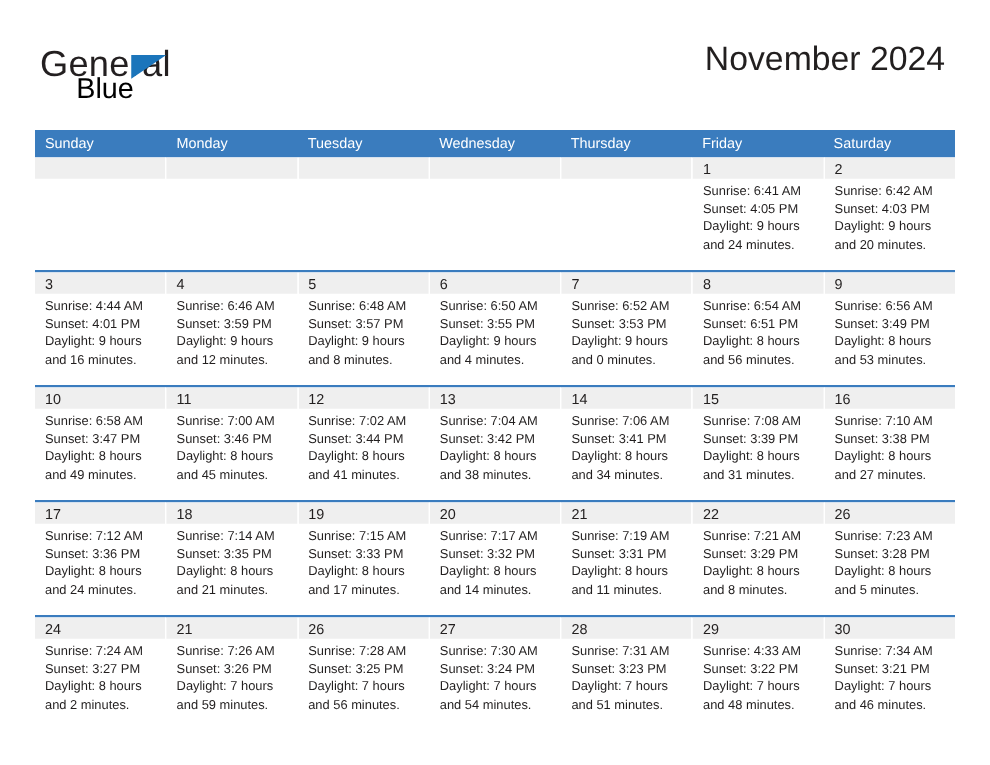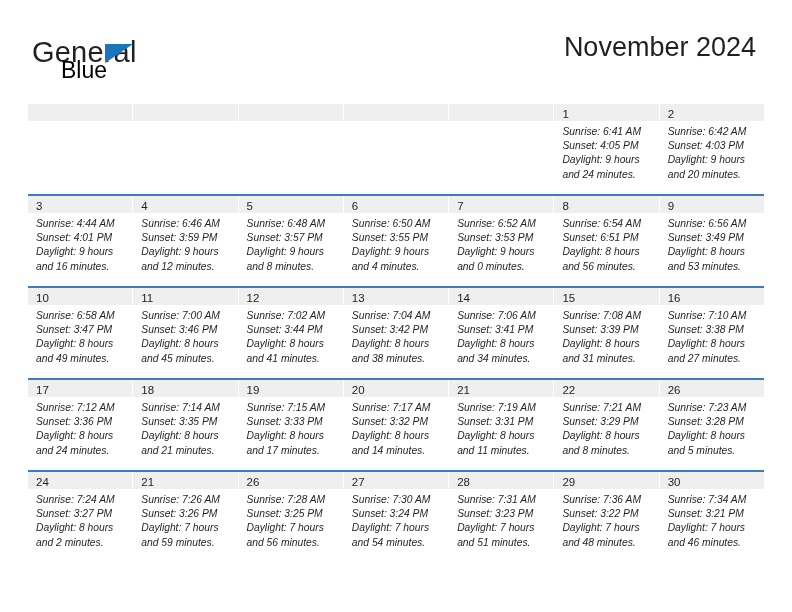--- a/index.html
+++ b/index.html
@@ -134,21 +134,20 @@
     box-sizing: border-box;
     padding: 0 0 0 8px;
   }
   .day-num {
     font-size: 11.5px;
     line-height: 17px;
     color: #221f1f;
   }
   .day-info {
     padding: 4px 5px 0 8px;
-    font-style: italic;
   }
   .day-info div {
     font-size: 10.3px;
     line-height: 14.2px;
     color: #221f1f;
     white-space: nowrap;
   }
   .day-cell.empty .day-strip {
     background: #efefef;
   }
@@ -167,20 +166,29 @@
     </div>
 
     <div class="title-block">
       <div class="cal-title">November 2024</div>
     </div>
 
   </div>
 
   <div class="calendar">
 
+    <div class="weekday-row">
+      <div class="weekday">Sunday</div>
+      <div class="weekday">Monday</div>
+      <div class="weekday">Tuesday</div>
+      <div class="weekday">Wednesday</div>
+      <div class="weekday">Thursday</div>
+      <div class="weekday">Friday</div>
+      <div class="weekday">Saturday</div>
+    </div>
 
     <div id="weeks-container">
         <div class="week-row">
           <div class="day-cell empty">
             <div class="day-strip"><span class="day-num"></span></div>
           </div>
           <div class="day-cell empty">
             <div class="day-strip"><span class="day-num"></span></div>
           </div>
           <div class="day-cell empty">
@@ -448,21 +456,21 @@
             <div class="day-info">
               <div>Sunrise: 7:31 AM</div>
               <div>Sunset: 3:23 PM</div>
               <div>Daylight: 7 hours</div>
               <div>and 51 minutes.</div>
             </div>
           </div>
           <div class="day-cell">
             <div class="day-strip"><span class="day-num">29</span></div>
             <div class="day-info">
-              <div>Sunrise: 7:36 AM</div>
+              <div>Sunrise: 4:33 AM</div>
               <div>Sunset: 3:22 PM</div>
               <div>Daylight: 7 hours</div>
               <div>and 48 minutes.</div>
             </div>
           </div>
           <div class="day-cell">
             <div class="day-strip"><span class="day-num">30</span></div>
             <div class="day-info">
               <div>Sunrise: 7:34 AM</div>
               <div>Sunset: 3:21 PM</div>

